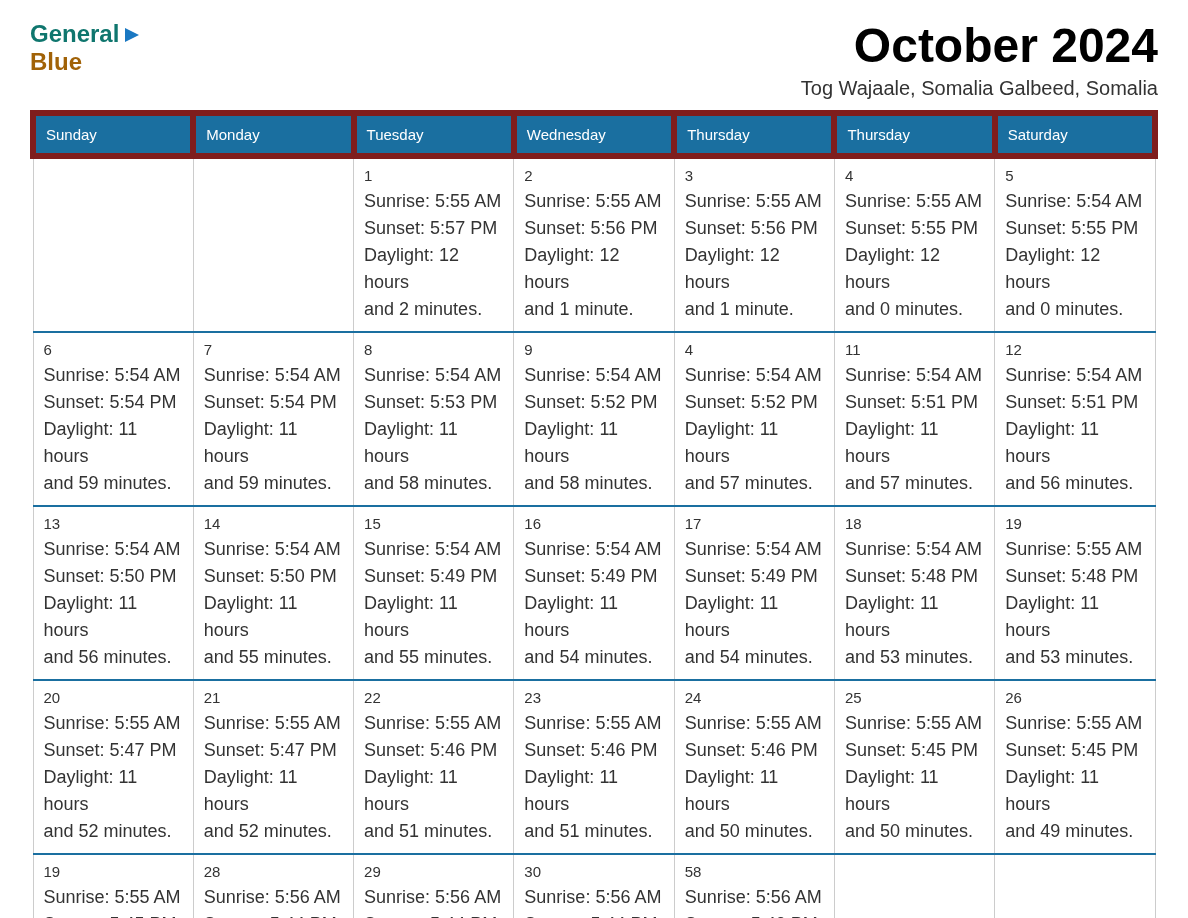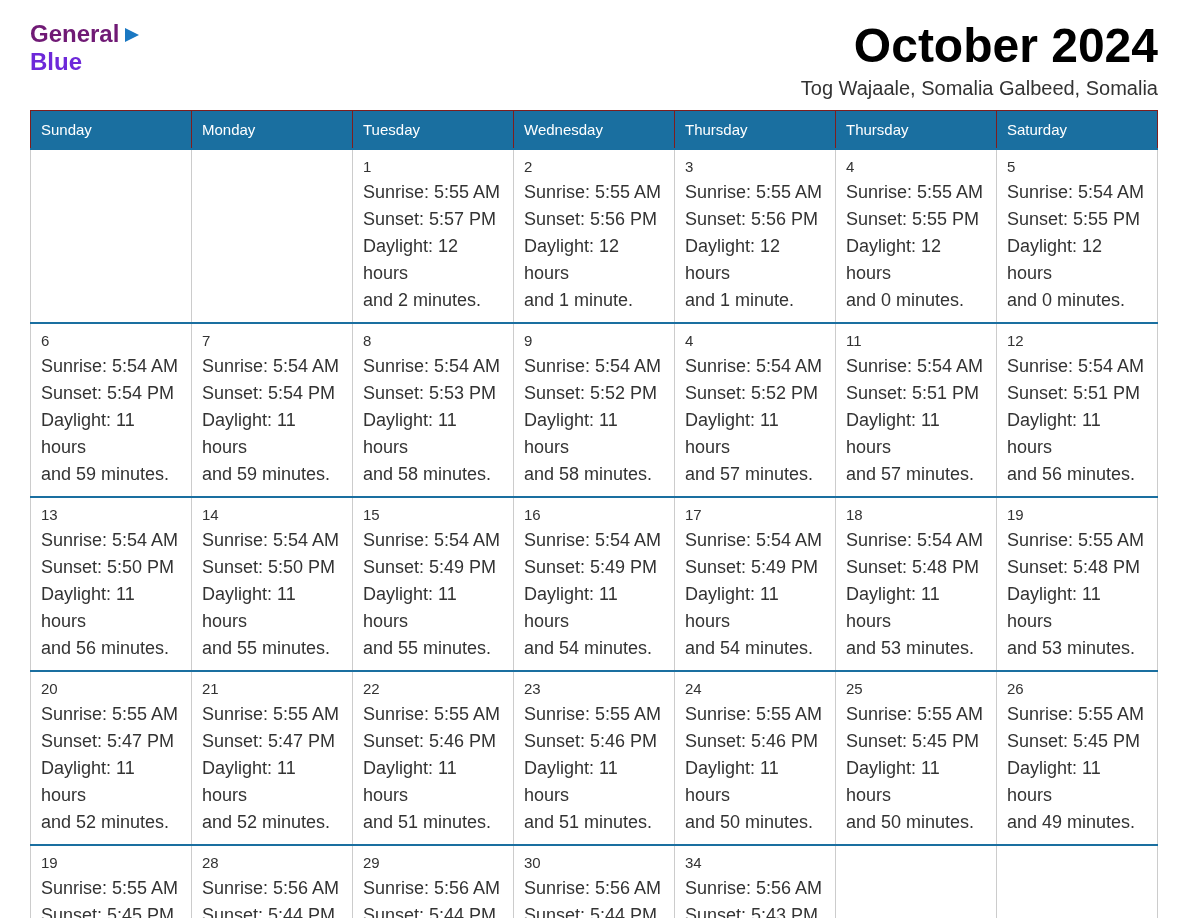--- a/index.html
+++ b/index.html
@@ -35,21 +35,21 @@
       border-collapse: collapse;
       margin-top: 10px;
     }
     .calendar th {
       background-color: #1a6fa0;
       color: #fff;
       padding: 10px 10px;
       font-size: 15px;
       font-weight: normal;
       text-align: left;
-      border: 1px solid #7f1d1d;
+      border: 6px solid #7f1d1d;
     }
     .calendar td {
       vertical-align: top;
       padding: 8px 10px;
       font-size: 13px;
       color: #333;
       border: 1px solid #ccc;
       width: calc(100% / 7);
       height: 110px;
     }
@@ -80,27 +80,27 @@
       display: flex;
       align-items: center;
     }
   </style>
 </head>
 <body>
 
 <div class="header">
   <div class="logo-container">
     <div class="logo-row">
-      <span style="font-size:24px;font-weight:bold;color:#701a75;font-family:Arial,sans-serif;">General</span>
+      <span style="font-size:24px;font-weight:bold;color:#0f766e;font-family:Arial,sans-serif;">General</span>
       <svg width="22" height="22" viewBox="0 0 22 22" style="margin-left:2px;margin-top:2px;">
         <polygon points="4,4 18,11 4,18" fill="#1a78c2"></polygon>
       </svg>
     </div>
     <div>
-      <span style="font-size:24px;font-weight:bold;color:#6d28d9;font-family:Arial,sans-serif;margin-left:0;">Blue</span>
+      <span style="font-size:24px;font-weight:bold;color:#a16207;font-family:Arial,sans-serif;margin-left:0;">Blue</span>
     </div>
   </div>
   <div class="title-section">
     <div class="month-title">October 2024</div>
     <div class="location-title">Tog Wajaale, Somalia Galbeed, Somalia</div>
   </div>
 </div>
 
 <table class="calendar">
   <thead>
@@ -330,21 +330,21 @@
 and 48 minutes.</div>
         </td>
         <td>
           <span class="day-num">30</span>
           <div class="day-info" style="white-space: pre-line;">Sunrise: 5:56 AM
 Sunset: 5:44 PM
 Daylight: 11 hours
 and 47 minutes.</div>
         </td>
         <td>
-          <span class="day-num">34</span>
+          <span class="day-num">58</span>
           <div class="day-info" style="white-space: pre-line;">Sunrise: 5:56 AM
 Sunset: 5:43 PM
 Daylight: 11 hours
 and 47 minutes.</div>
         </td>
         <td class="empty-cell"></td>
         <td class="empty-cell"></td>
       </tr>
     </tbody>
 </table>

